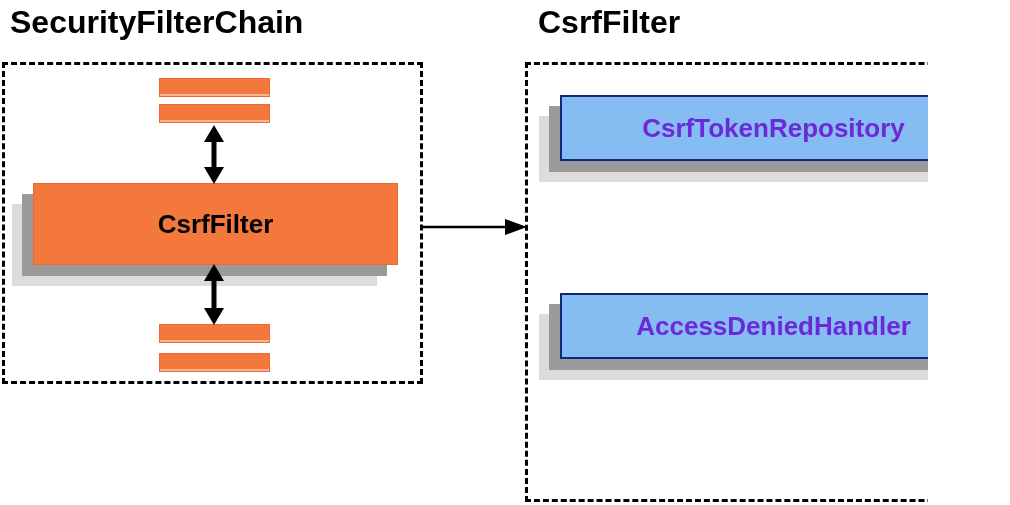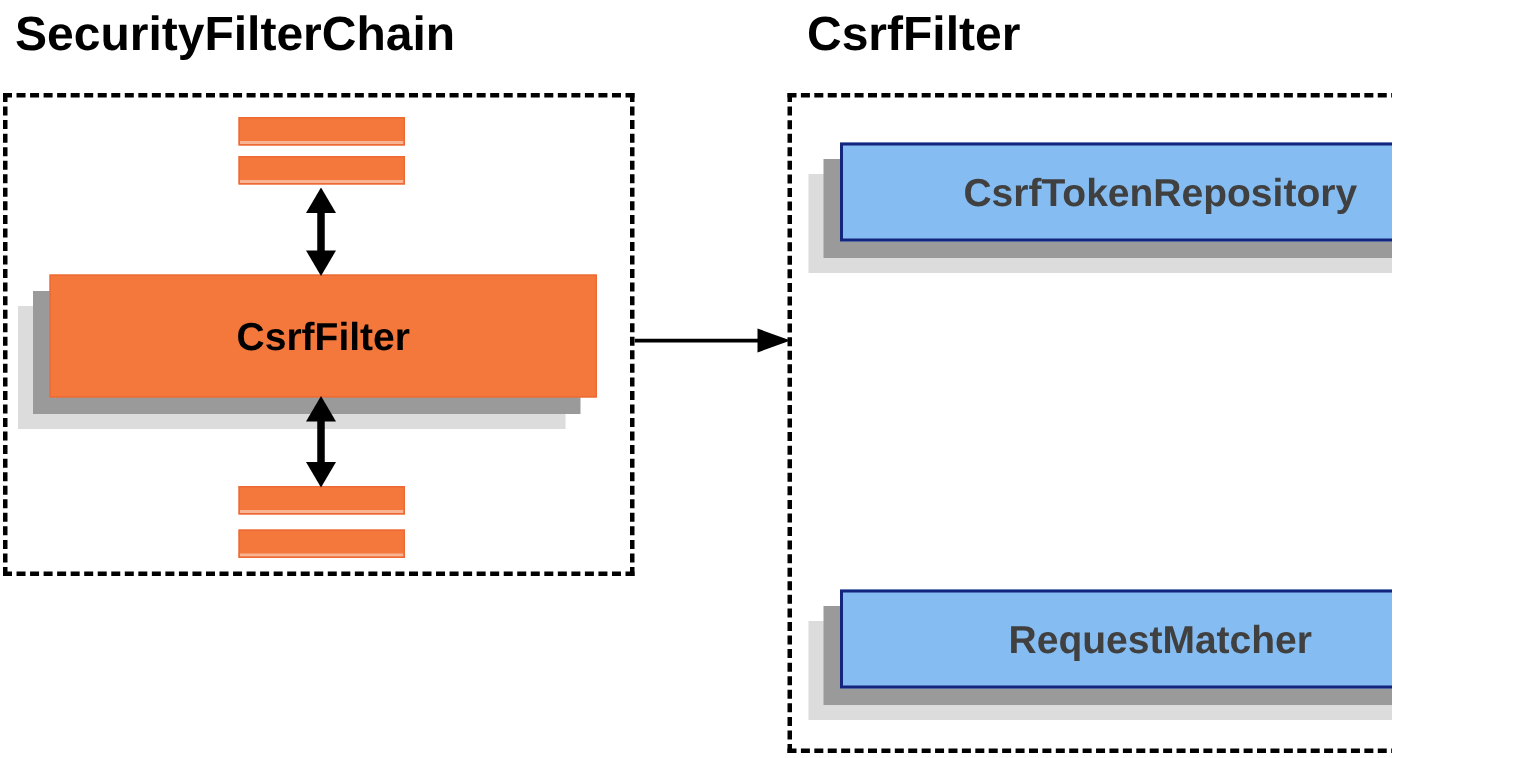--- a/index.html
+++ b/index.html
@@ -56,21 +56,21 @@
     z-index: 1;
   }
 
   .blue-node {
     position: absolute;
     left: 560px;
     width: 427px; height: 66px;
     background: #85BDF2;
     border: 2px solid #14257D;
     display: flex; align-items: center; justify-content: center;
-    font-weight: bold; font-size: 26px; color: #404040;
+    font-weight: bold; font-size: 26px; color: #6d28d9;
     box-shadow: -11px 11px 0 0 #9A9A9A, -21px 21px 0 0 #DCDCDC;
     z-index: 1;
   }
   .blue-1 { top: 95px; }
   .blue-2 { top: 193px; }
   .blue-3 { top: 293px; }
   .blue-4 { top: 393px; }
 
   .arrow-svg {
     position: absolute;
@@ -119,18 +119,18 @@
     <polygon points="104,11 82,3 82,19" fill="#000000"></polygon>
   </svg>
 
   <div class="dashed-region region-right"></div>
 
   <div class="blue-node blue-1">
     <span>CsrfTokenRepository</span>
   </div>
 
 
+  <div class="blue-node blue-3">
+    <span>AccessDeniedHandler</span>
+  </div>
 
-  <div class="blue-node blue-4">
-    <span>RequestMatcher</span>
-  </div>
 
 </div>
 
 </body></html>

